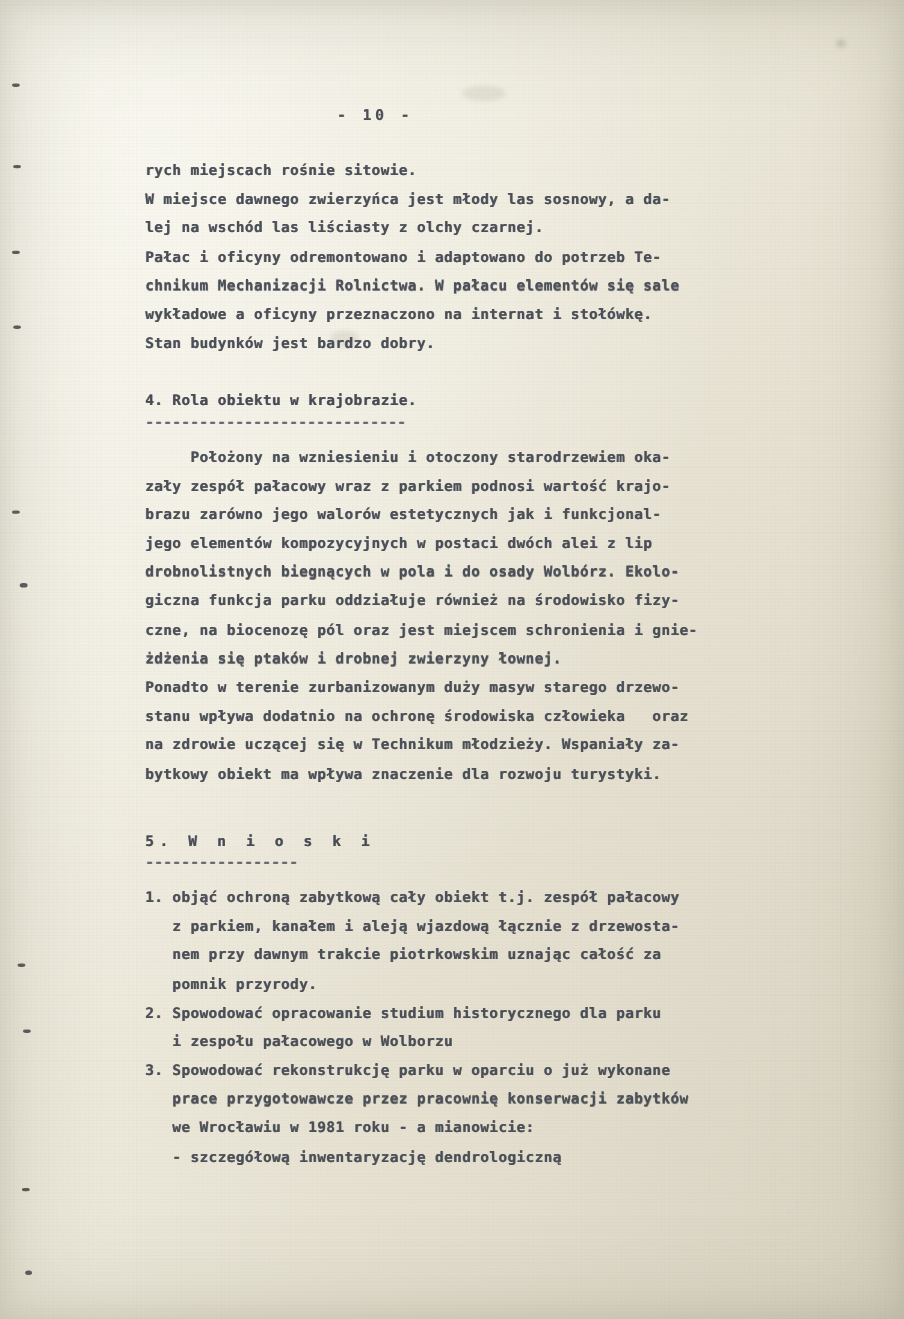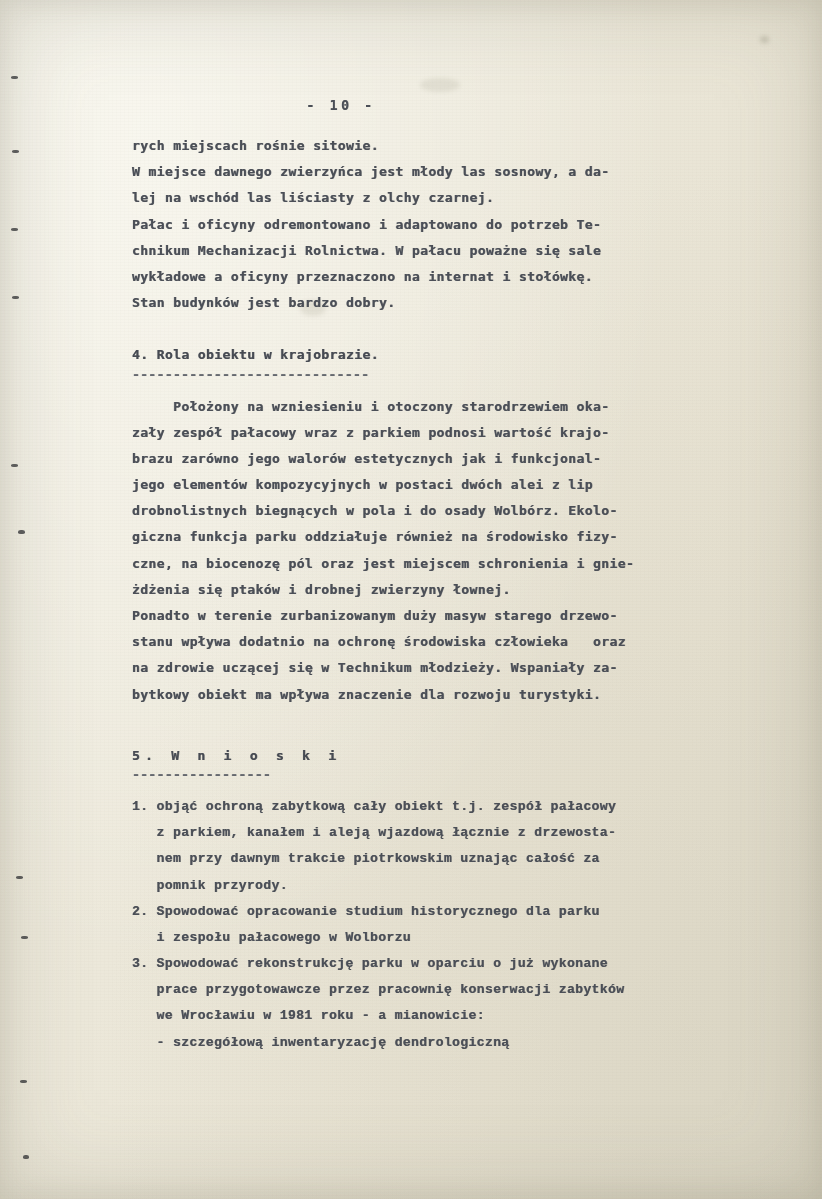--- a/index.html
+++ b/index.html
@@ -61,21 +61,21 @@
     text-align: center;
     font-size: 13.4px;
     font-weight: 700;
     letter-spacing: 3.5px;
     color: #4b4f57;
     text-shadow: 0.4px 0.25px 0.6px rgba(60,64,72,0.5);
   }
 
   .body {
     position: absolute;
-    top: 133px;
+    top: 143px;
     left: 132px;
     width: 600px;
   }
 
   .line { white-space: pre; display: block; height: 26.2px; }
 
   .para-block { margin: 0; }
 
   .gap-sm { height: 14px; }
   .gap-md { height: 26px; }
@@ -94,21 +94,21 @@
     height: 11px;
     overflow: hidden;
     white-space: pre;
     font-size: 13.1px;
     line-height: 11px;
     letter-spacing: 0.3px;
     color: #5a5e66;
     opacity: 0.92;
   }
 
-  .indent-list .line { padding-left: 0; font-family: Liberation Mono, monospace; }
+  .indent-list .line { padding-left: 0; }
 
   
   .speck {
     position: absolute;
     background: #2e3034;
     opacity: 0.78;
     border-radius: 40%;
   }
   .smudge {
     position: absolute;
@@ -140,21 +140,21 @@
 
   <div class="pagenum">-   10   -</div>
 
   <div class="body typed">
 
     <div class="para-block">
       <span class="line">rych miejscach rośnie sitowie.</span>
       <span class="line">W miejsce dawnego zwierzyńca jest młody las sosnowy, a da-</span>
       <span class="line">lej na wschód las liściasty z olchy czarnej.</span>
       <span class="line">Pałac i oficyny odremontowano i adaptowano do potrzeb Te-</span>
-      <span class="line">chnikum Mechanizacji Rolnictwa. W pałacu poważne się sale</span>
+      <span class="line">chnikum Mechanizacji Rolnictwa. W pałacu elementów się sale</span>
       <span class="line">wykładowe a oficyny przeznaczono na internat i stołówkę.</span>
       <span class="line">Stan budynków jest bardzo dobry.</span>
     </div>
 
     <div class="gap-md"></div>
 
     <div>
       <span class="heading">4. Rola obiektu w krajobrazie.</span>
       <span class="rule">-----------------------------</span>
       <div class="gap-sm"></div>

